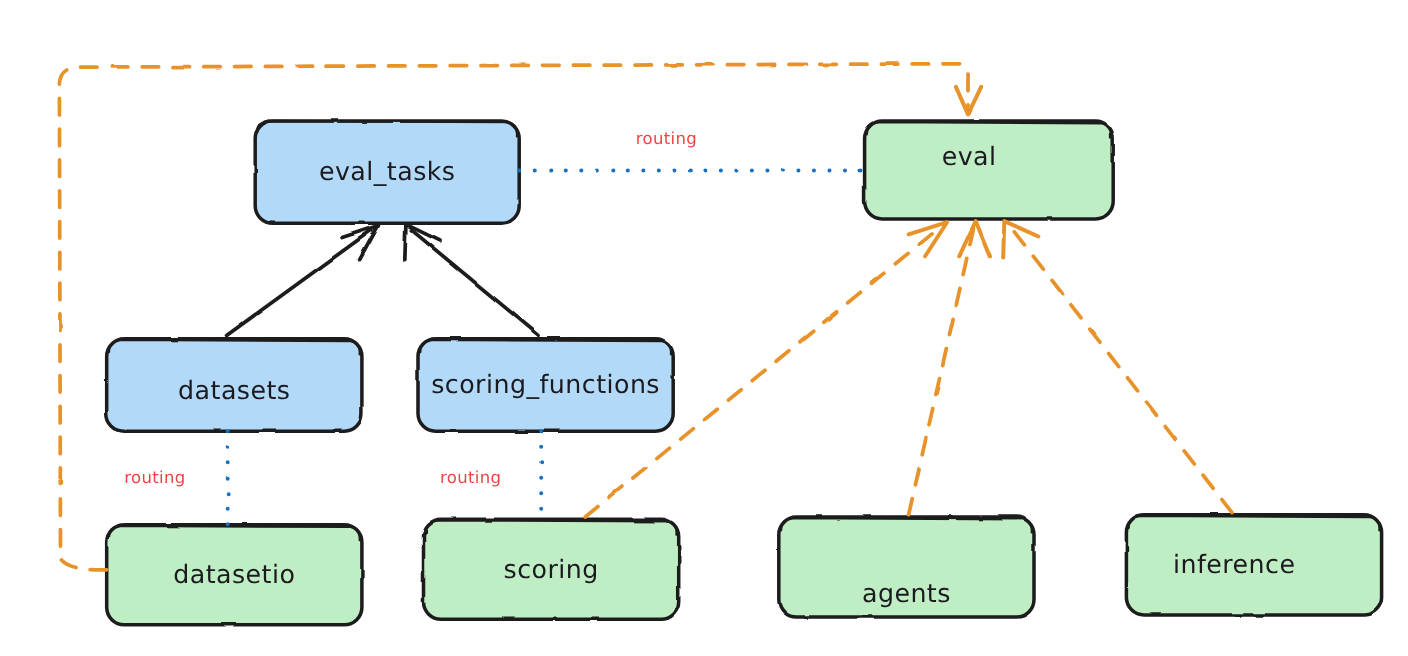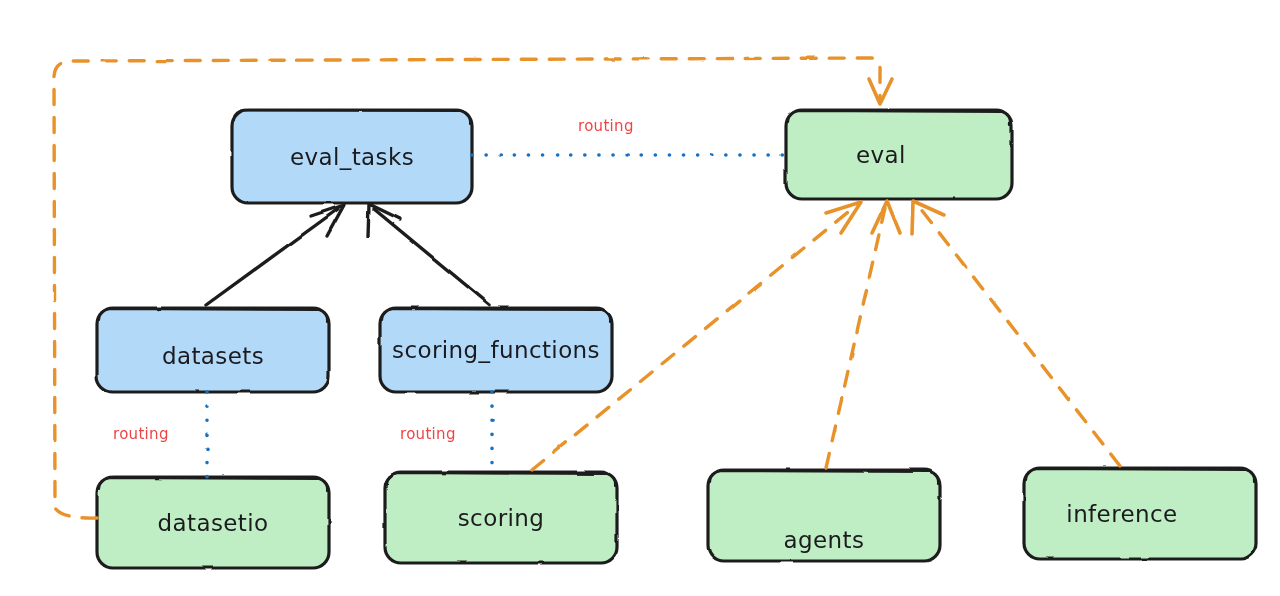--- a/index.html
+++ b/index.html
@@ -140,21 +140,21 @@
       </g>
 
       <g>
         <path d="M492,392 L492,472" fill="none" stroke="#1971c2" stroke-width="3.6" stroke-dasharray="0.1 14" stroke-linecap="round"></path>
       </g>
     </g>
   </svg>
 
   <div class="node-label" style="left:232px; top:110px; width:240px; height:93px;">eval_tasks</div>
 
-  <div class="node-label" style="left:786px; top:110px; width:190px; height:89px;">eval</div>
+  <div class="node-label" style="left:786px; top:98px; width:190px; height:89px;">eval</div>
 
   <div class="node-label" style="left:97px; top:308px; width:232px; height:96px;">datasets</div>
 
   <div class="node-label" style="left:380px; top:308px; width:232px; height:84px;">scoring_functions</div>
 
   <div class="node-label" style="left:97px; top:477px; width:232px; height:91px;">datasetio</div>
 
   <div class="node-label" style="left:385px; top:472px; width:232px; height:91px;">scoring</div>
 
   <div class="node-label" style="left:708px; top:494px; width:232px; height:91px;">agents</div>

